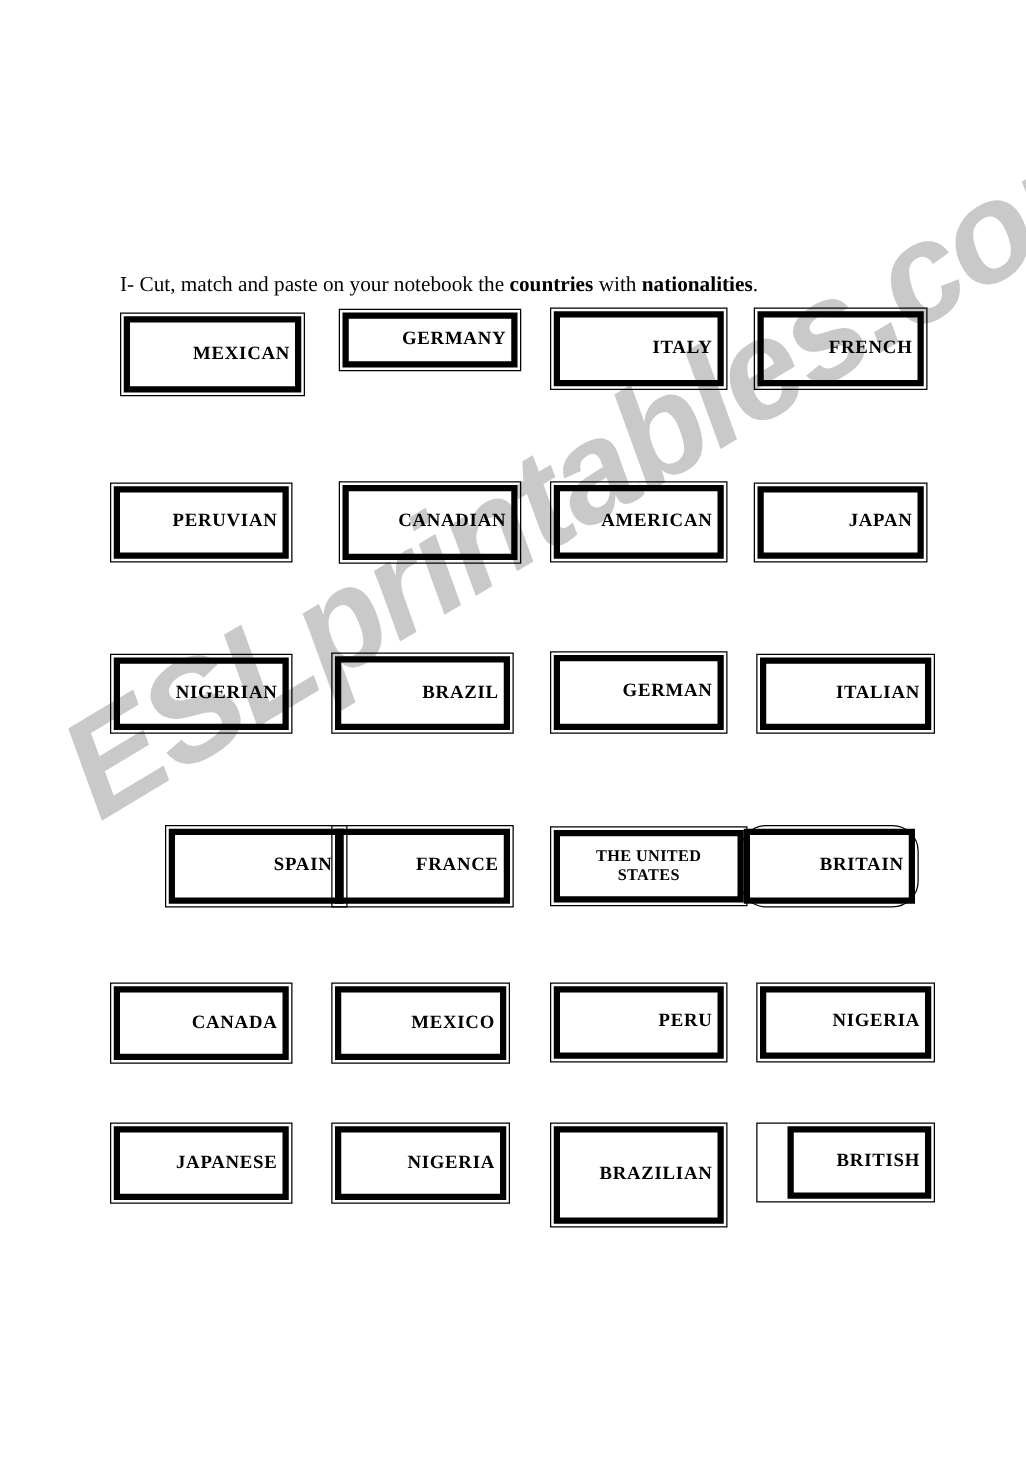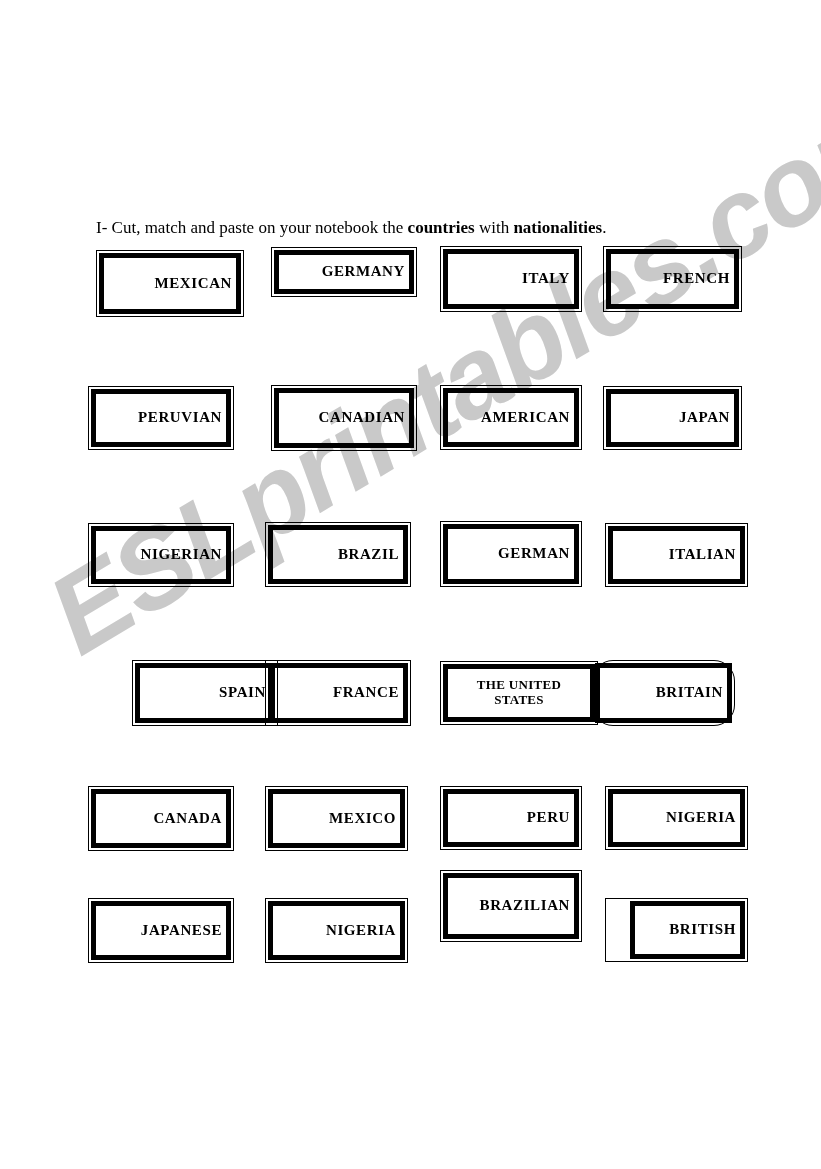--- a/index.html
+++ b/index.html
@@ -239,21 +239,21 @@
         <div class="card" style="left: 88px; top: 898px; width: 146px; height: 65px;">
           <div class="card-inner">
             <div class="card-label">JAPANESE</div>
           </div>
         </div>
         <div class="card" style="left: 265px; top: 898px; width: 143px; height: 65px;">
           <div class="card-inner">
             <div class="card-label">NIGERIA</div>
           </div>
         </div>
-        <div class="card" style="left: 440px; top: 870px; width: 142px; height: 72px;">
+        <div class="card" style="left: 440px; top: 898px; width: 142px; height: 84px;">
           <div class="card-inner">
             <div class="card-label">BRAZILIAN</div>
           </div>
         </div>
         <div class="card" style="left: 605px; top: 898px; width: 143px; height: 64px; padding-left: 24px;">
           <div class="card-inner">
             <div class="card-label">BRITISH</div>
           </div>
         </div>
       </div>

